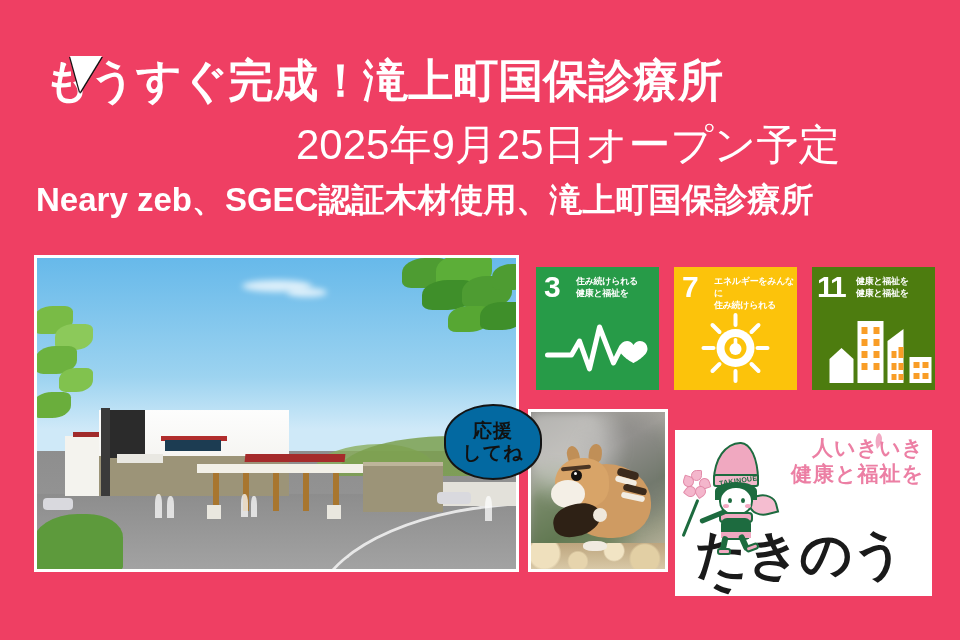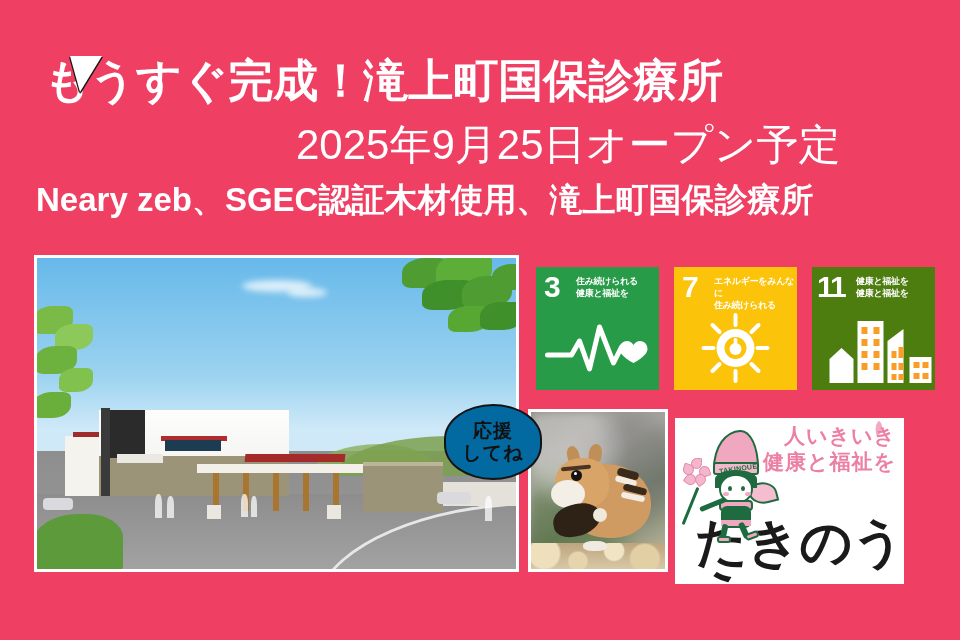--- a/index.html
+++ b/index.html
@@ -191,21 +191,21 @@
   .sdg-txt{
     position:absolute;left:40px;top:8px;width:80px;
     font-size:9px;line-height:1.35;color:#ffffff;font-weight:700;
     letter-spacing:-0.3px;
   }
   .sdg-num.wide + .sdg-txt{left:44px;width:76px;}
   .sdg-glyph{position:absolute;left:0;top:44px;width:100%;height:74px;}
 
   
   .logo-card{
-    position:absolute;left:675px;top:418px;width:229px;height:166px;
+    position:absolute;left:675px;top:430px;width:257px;height:166px;
     background:#ffffff;overflow:hidden;
   }
   .logo-top-text{
     position:absolute;right:8px;top:6px;text-align:right;
     color:#ec7fa4;font-weight:700;line-height:1.12;
   }
   .lt1{font-size:21px;letter-spacing:1px;}
   .lt2{font-size:21px;letter-spacing:1px;margin-top:2px;}
   .logo-douwamura{
     position:absolute;left:125px;top:56px;

